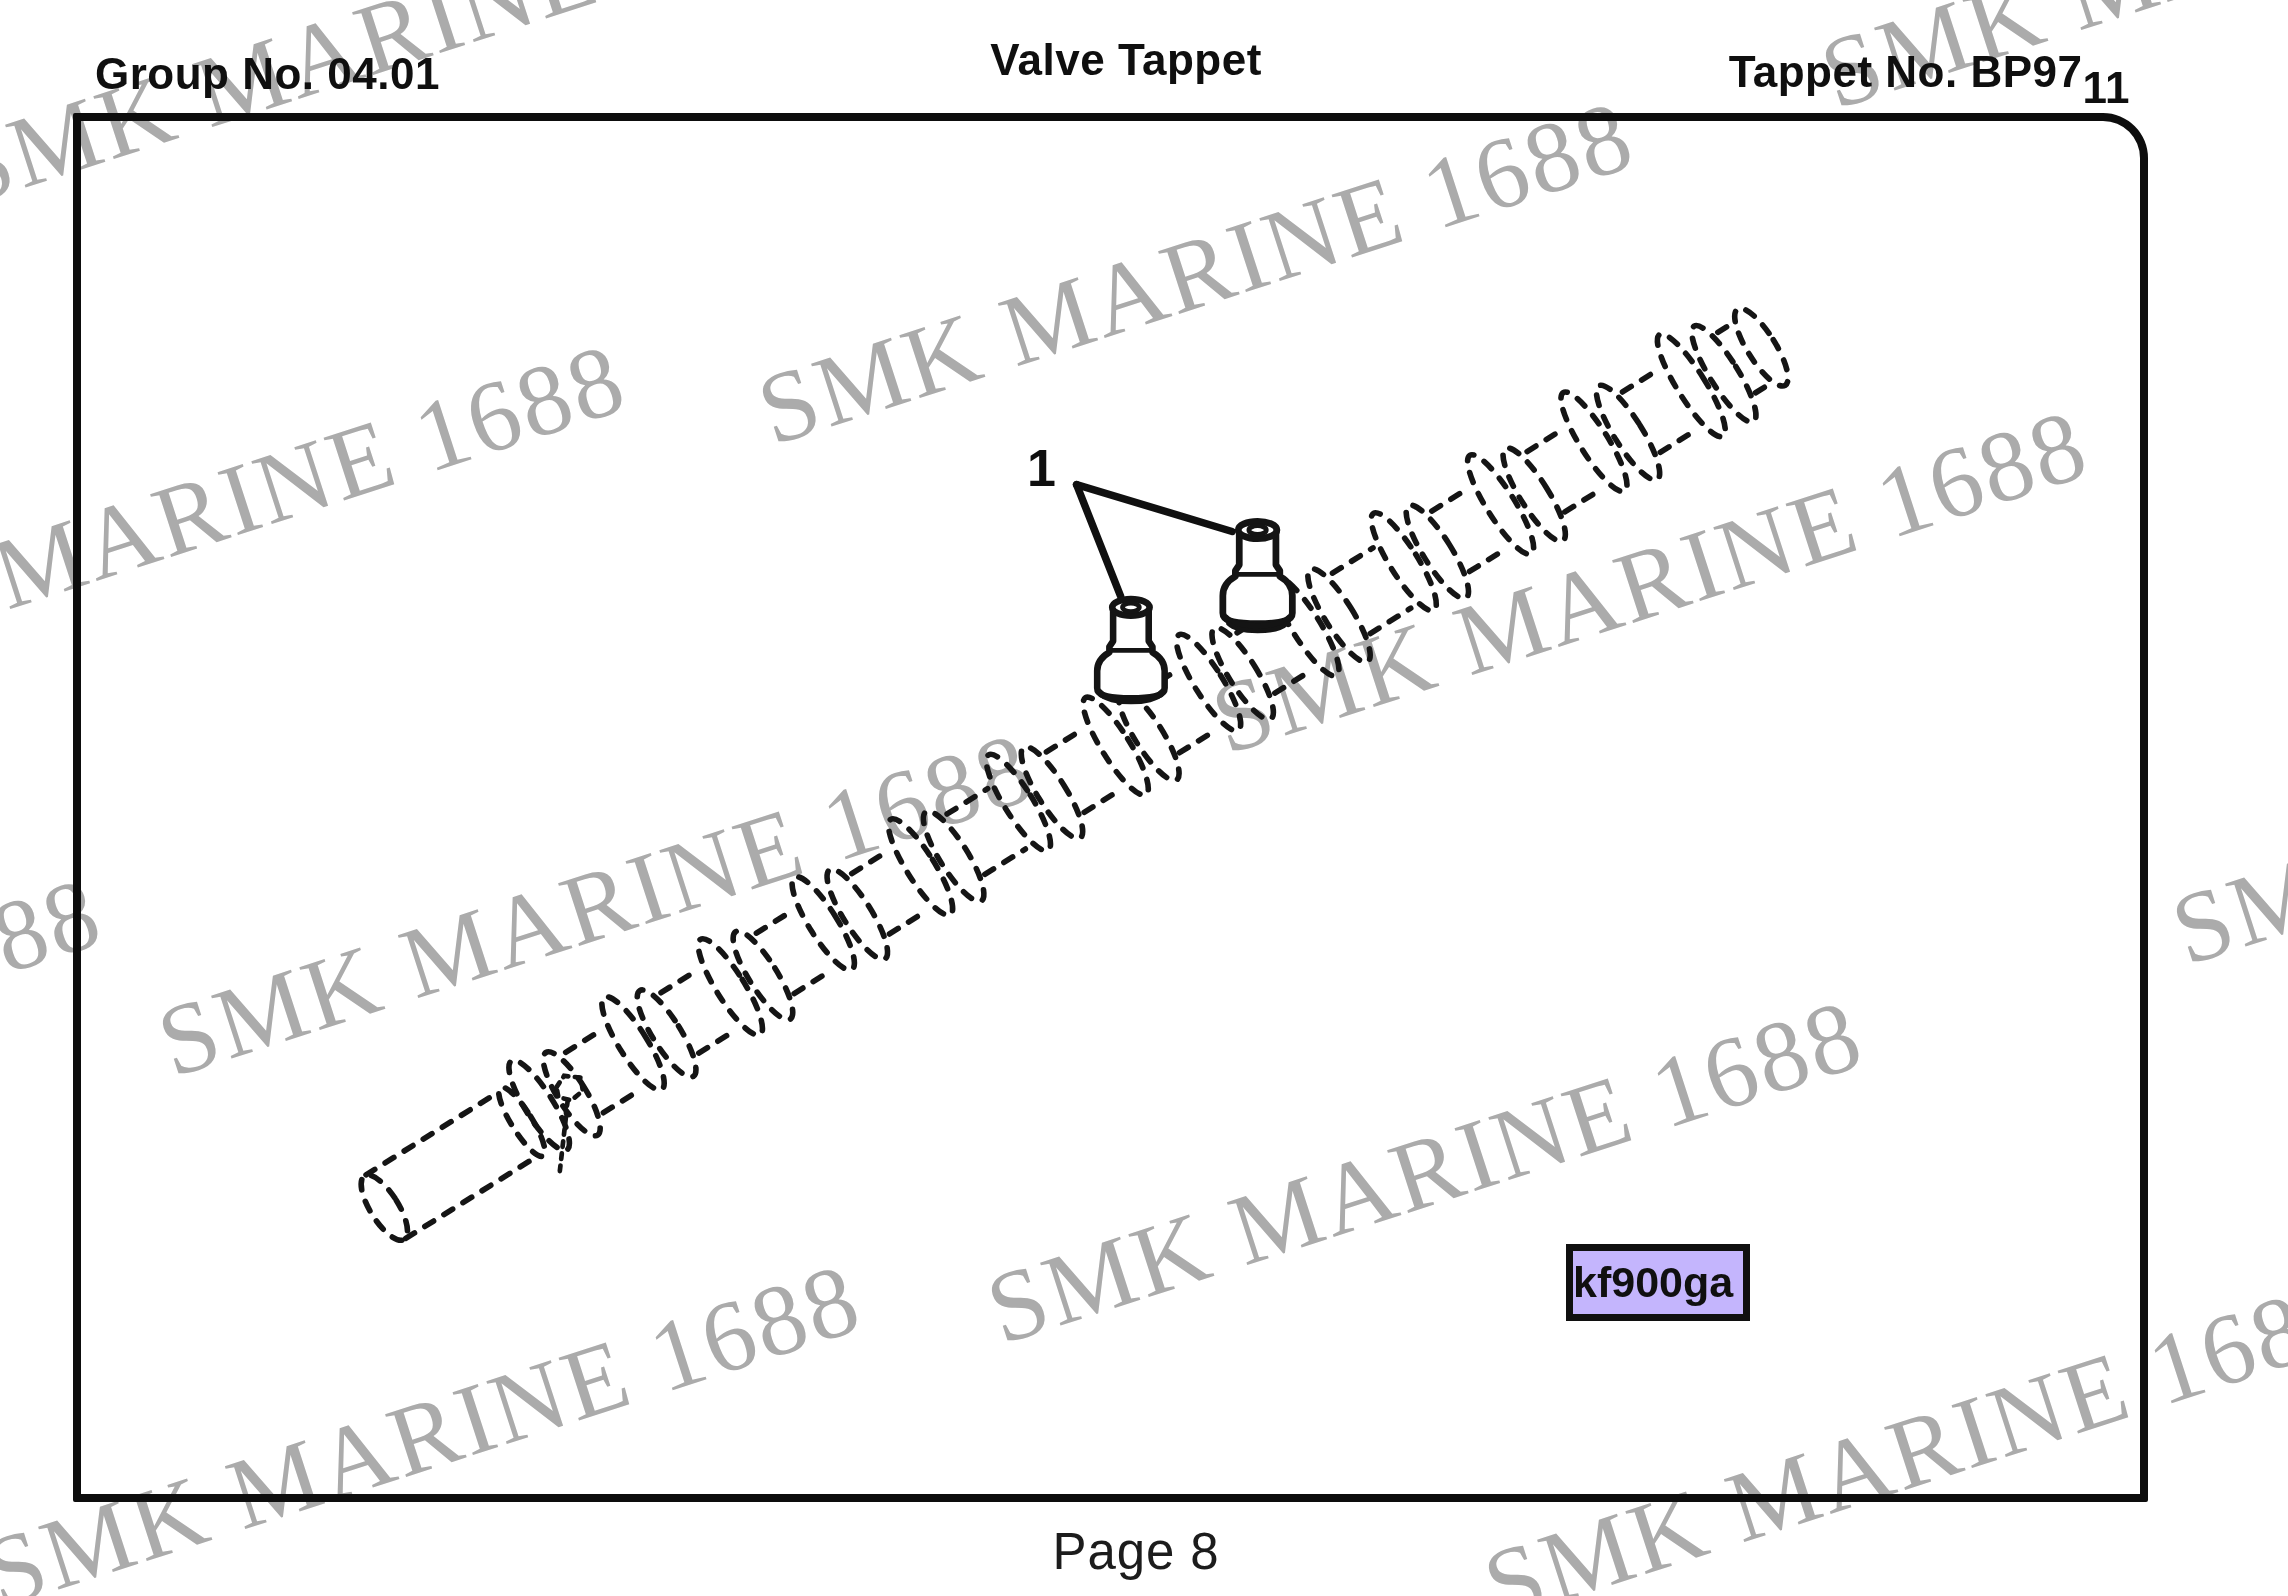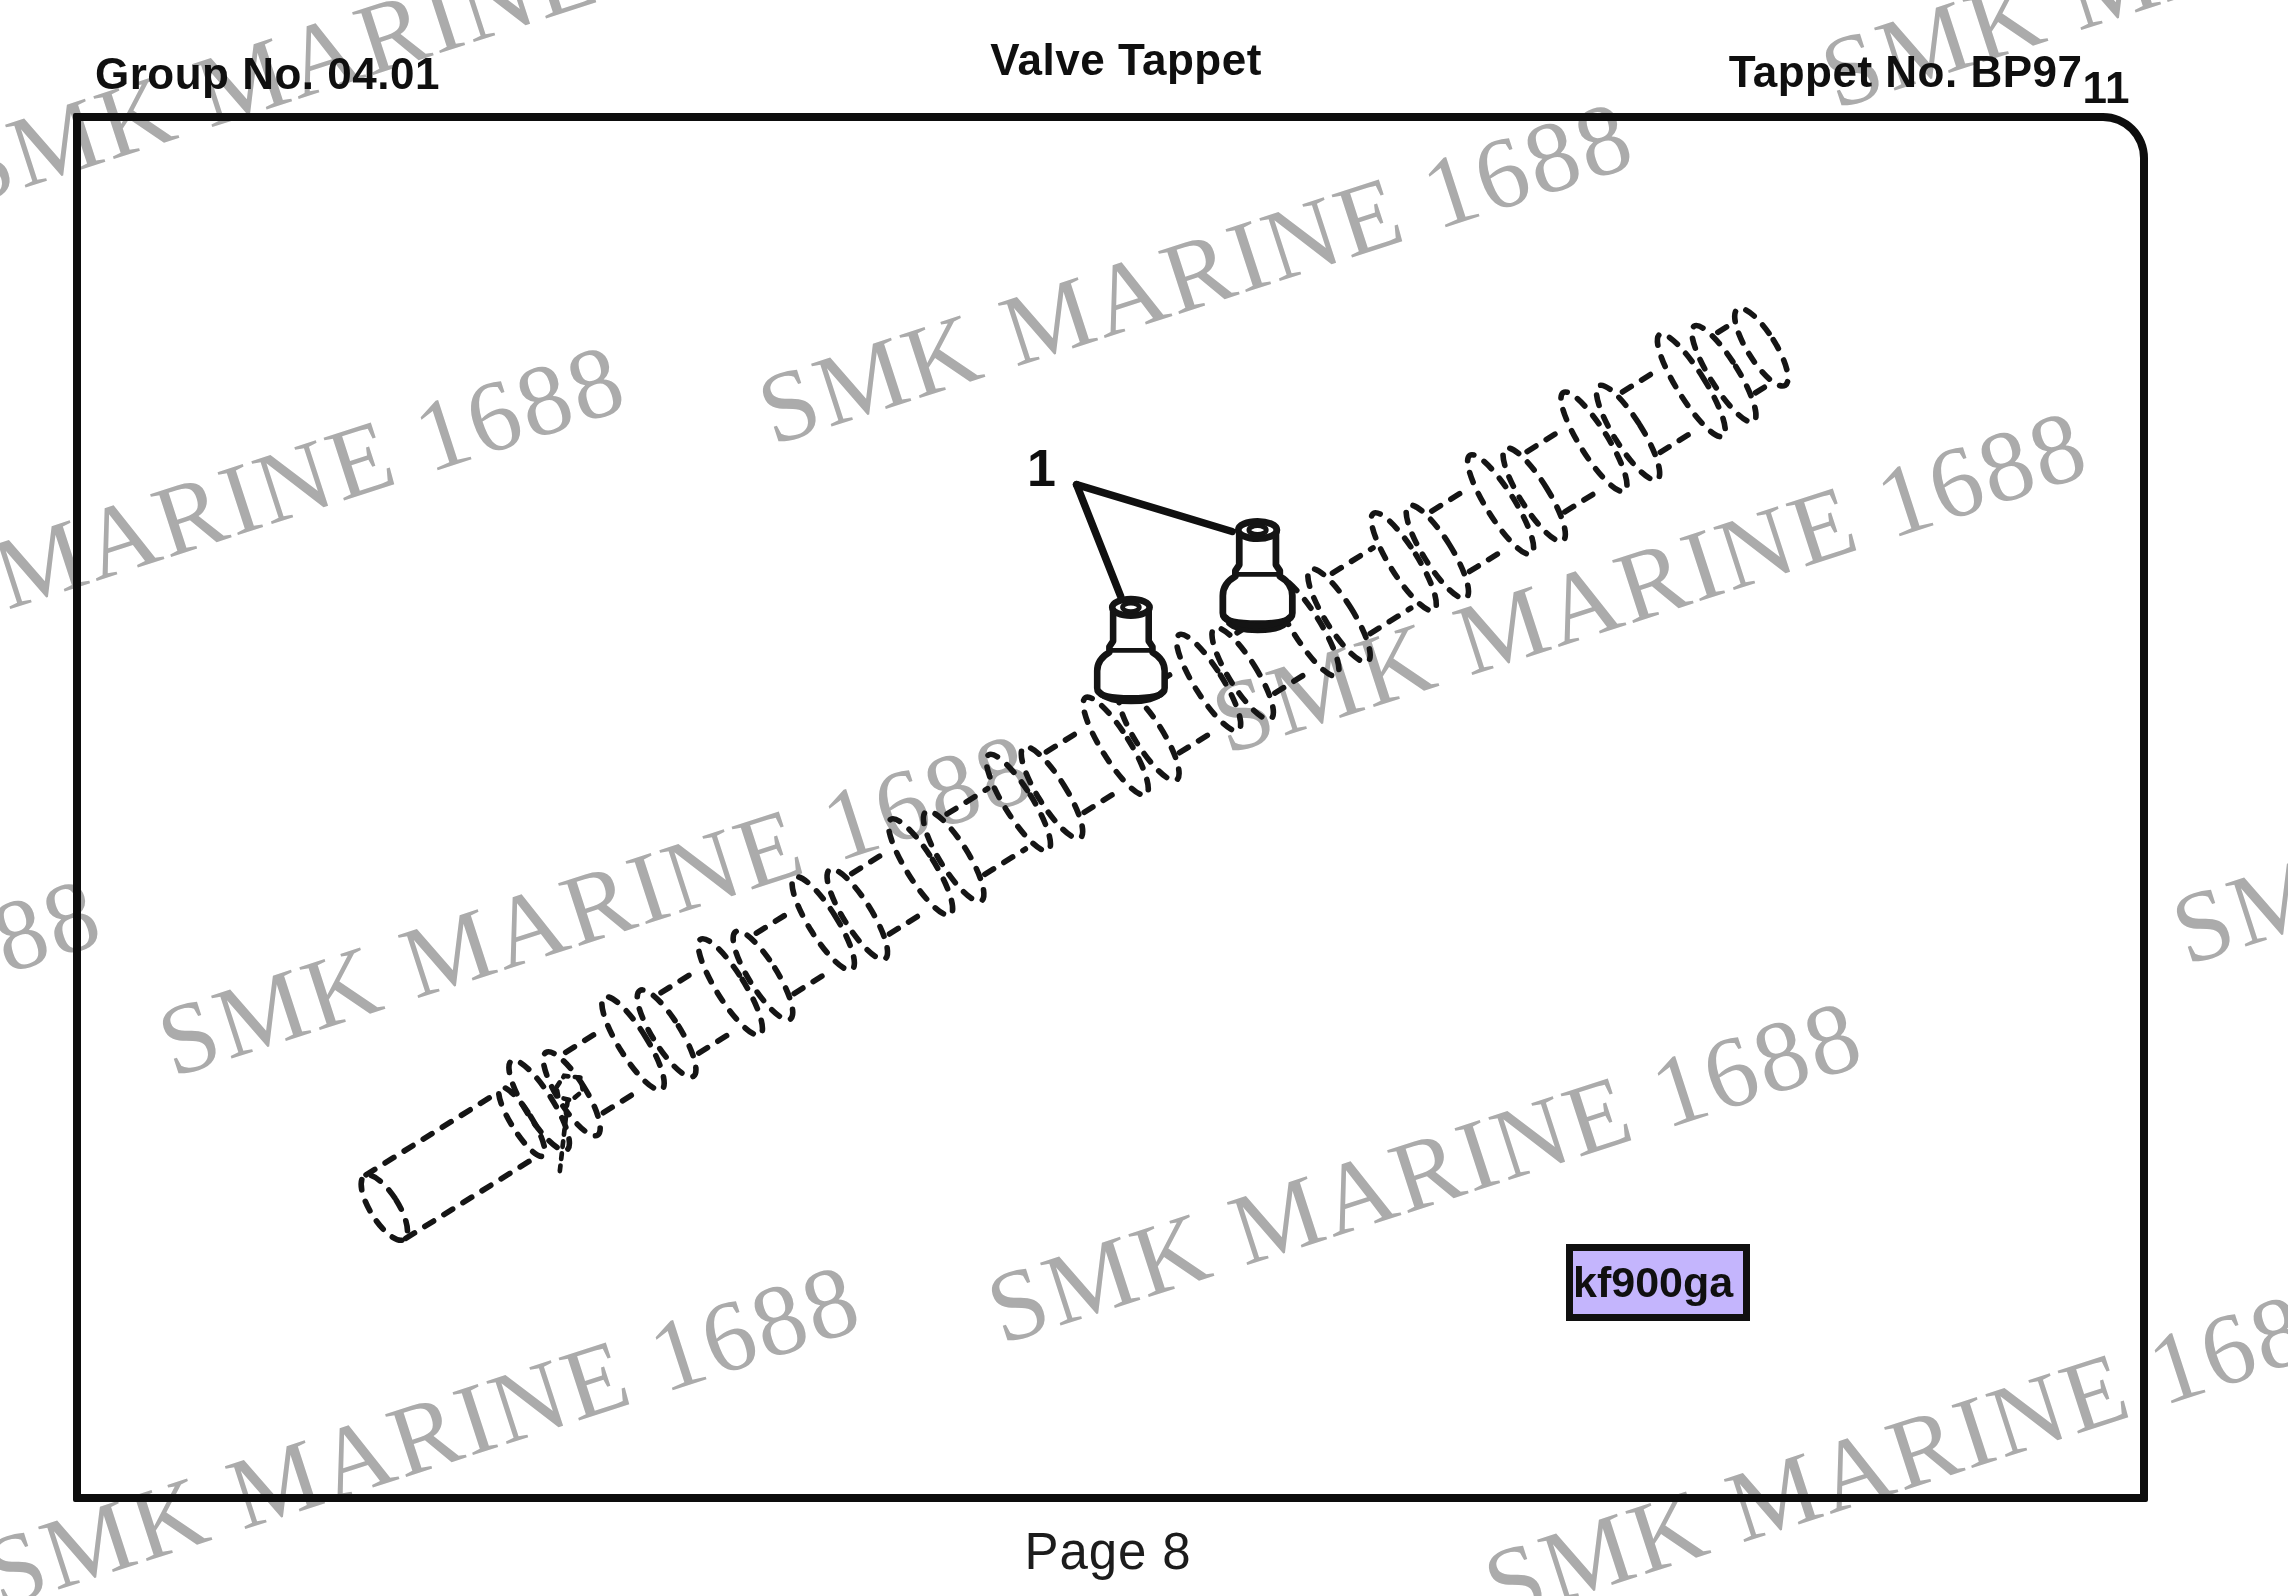--- a/index.html
+++ b/index.html
@@ -60,21 +60,21 @@
     left:1566px;top:1244px;
     width:184px;height:77px;
     box-sizing:border-box;
     border:7.5px solid #101010;
     background:#c4b5fd;
     display:flex;align-items:center;justify-content:flex-start;
     font-weight:700;font-size:43px;color:#101010;
   }
   .pagenum{
     position:absolute;z-index:4;
-    left:1108px;top:1522px;transform:translateX(-50%);
+    left:1136px;top:1522px;transform:translateX(-50%);
     font-size:51px;font-weight:400;color:#1c1c1c;
     letter-spacing:0.9px;
   }
 </style>
 </head>
 <body>
 
 <div class="page">
 
   <span class="wm" style="left:-28px;top:122px">SMK MARINE 1688</span>

